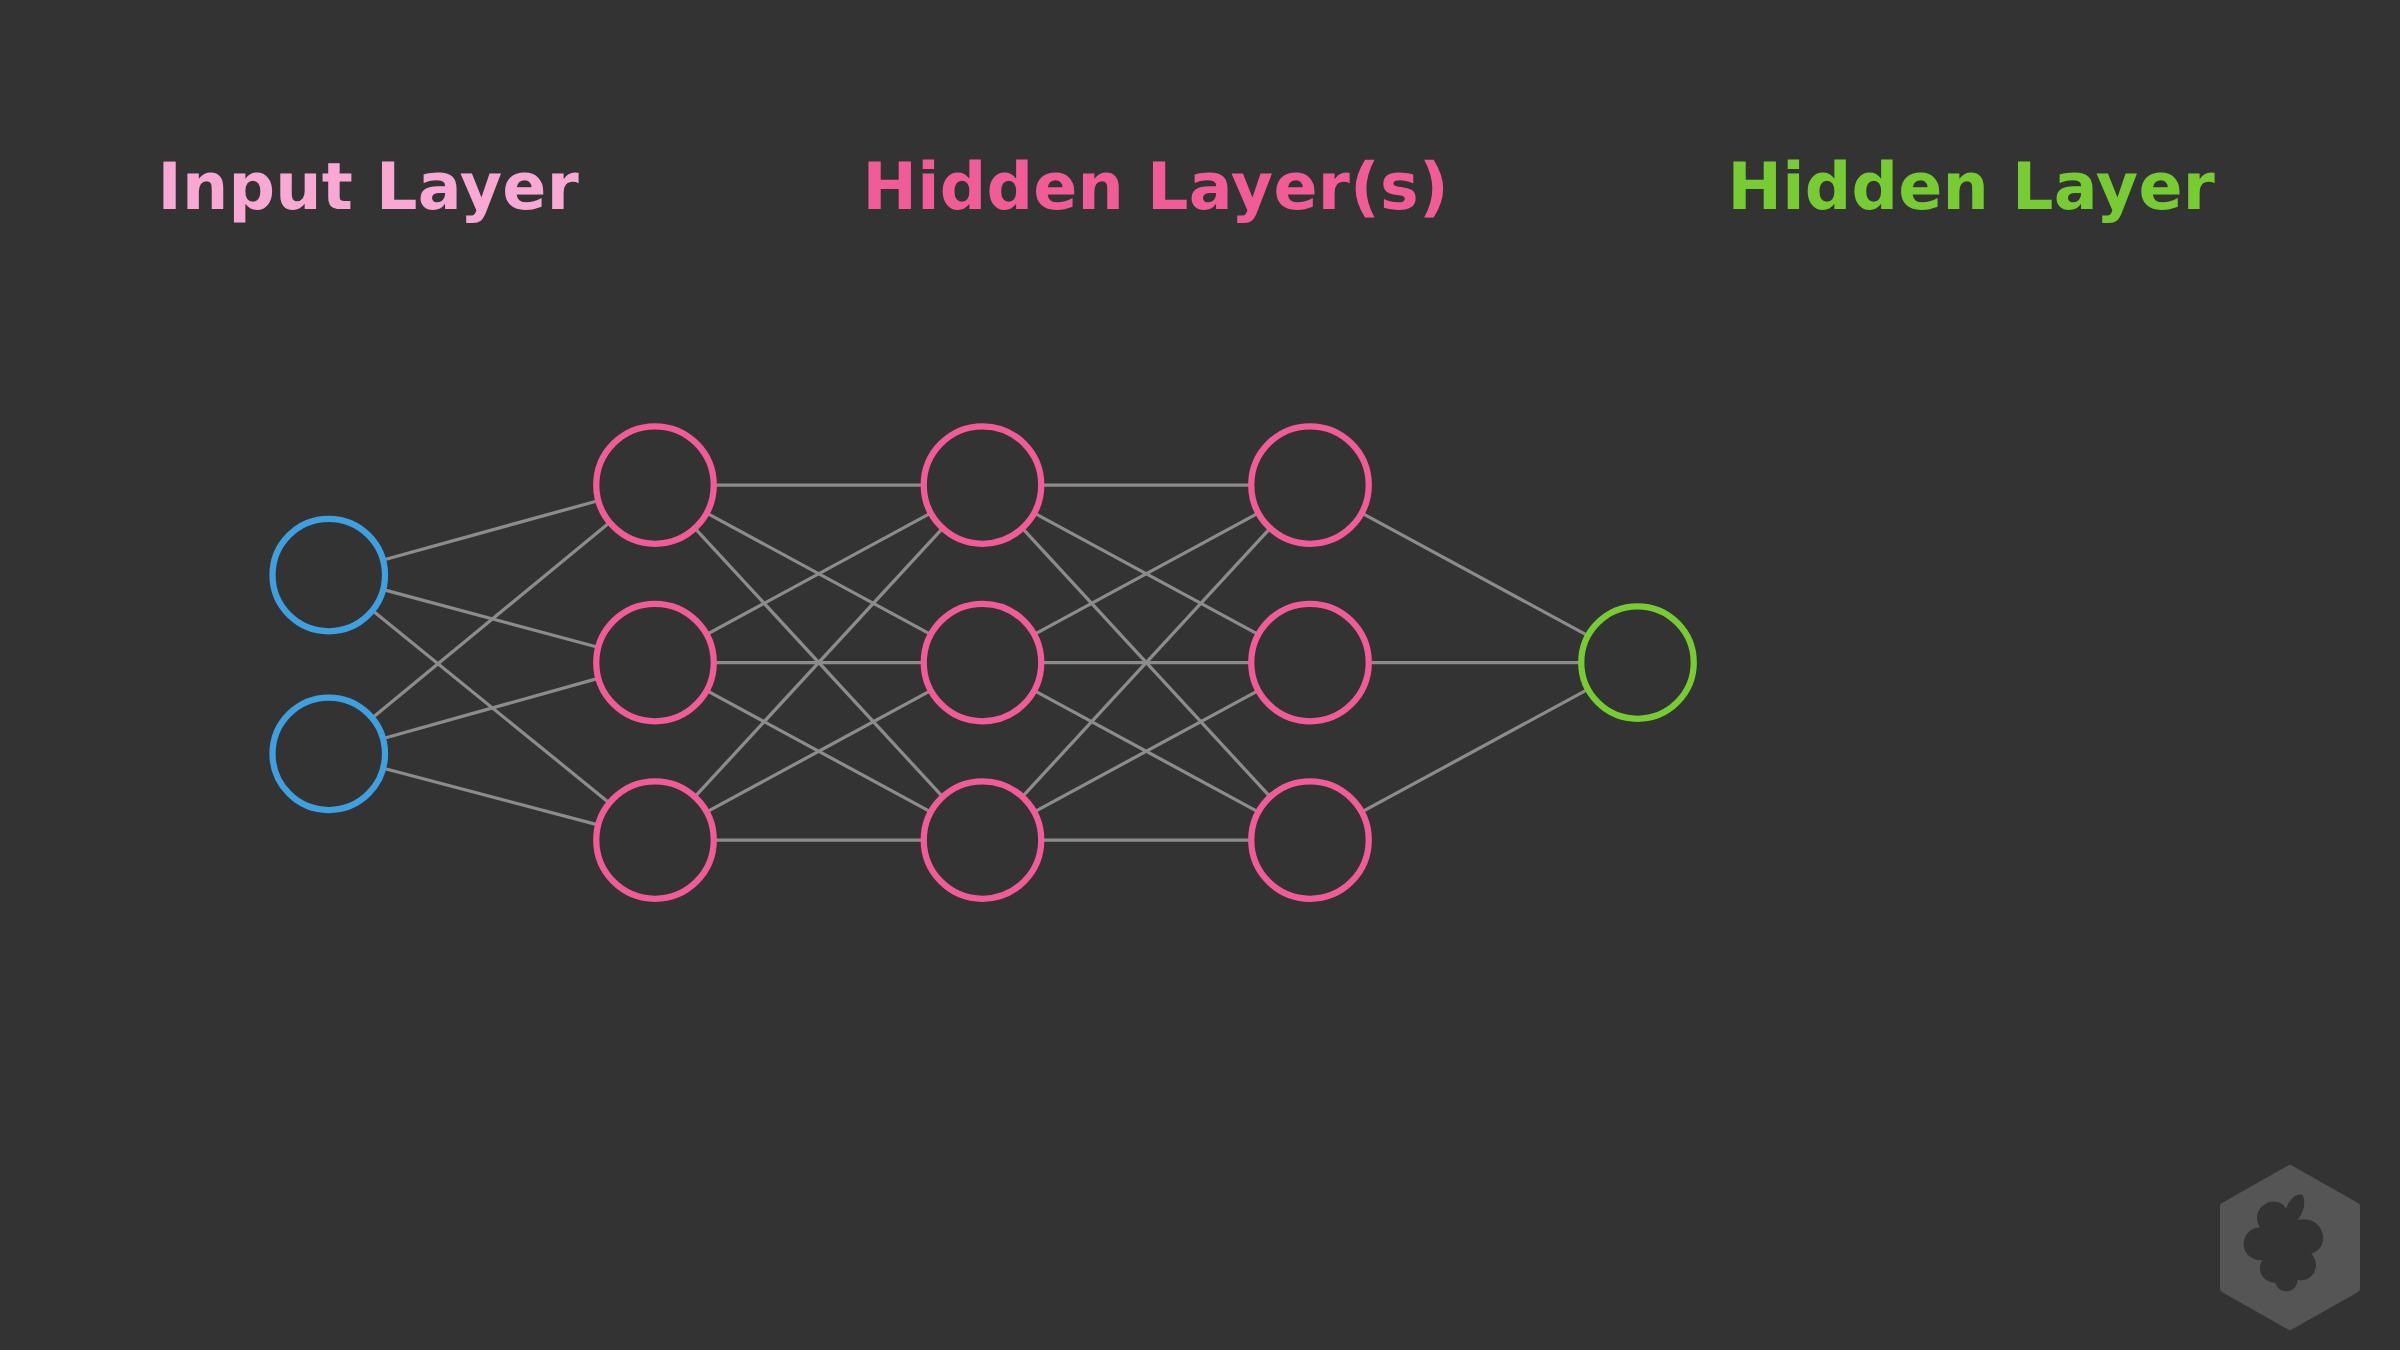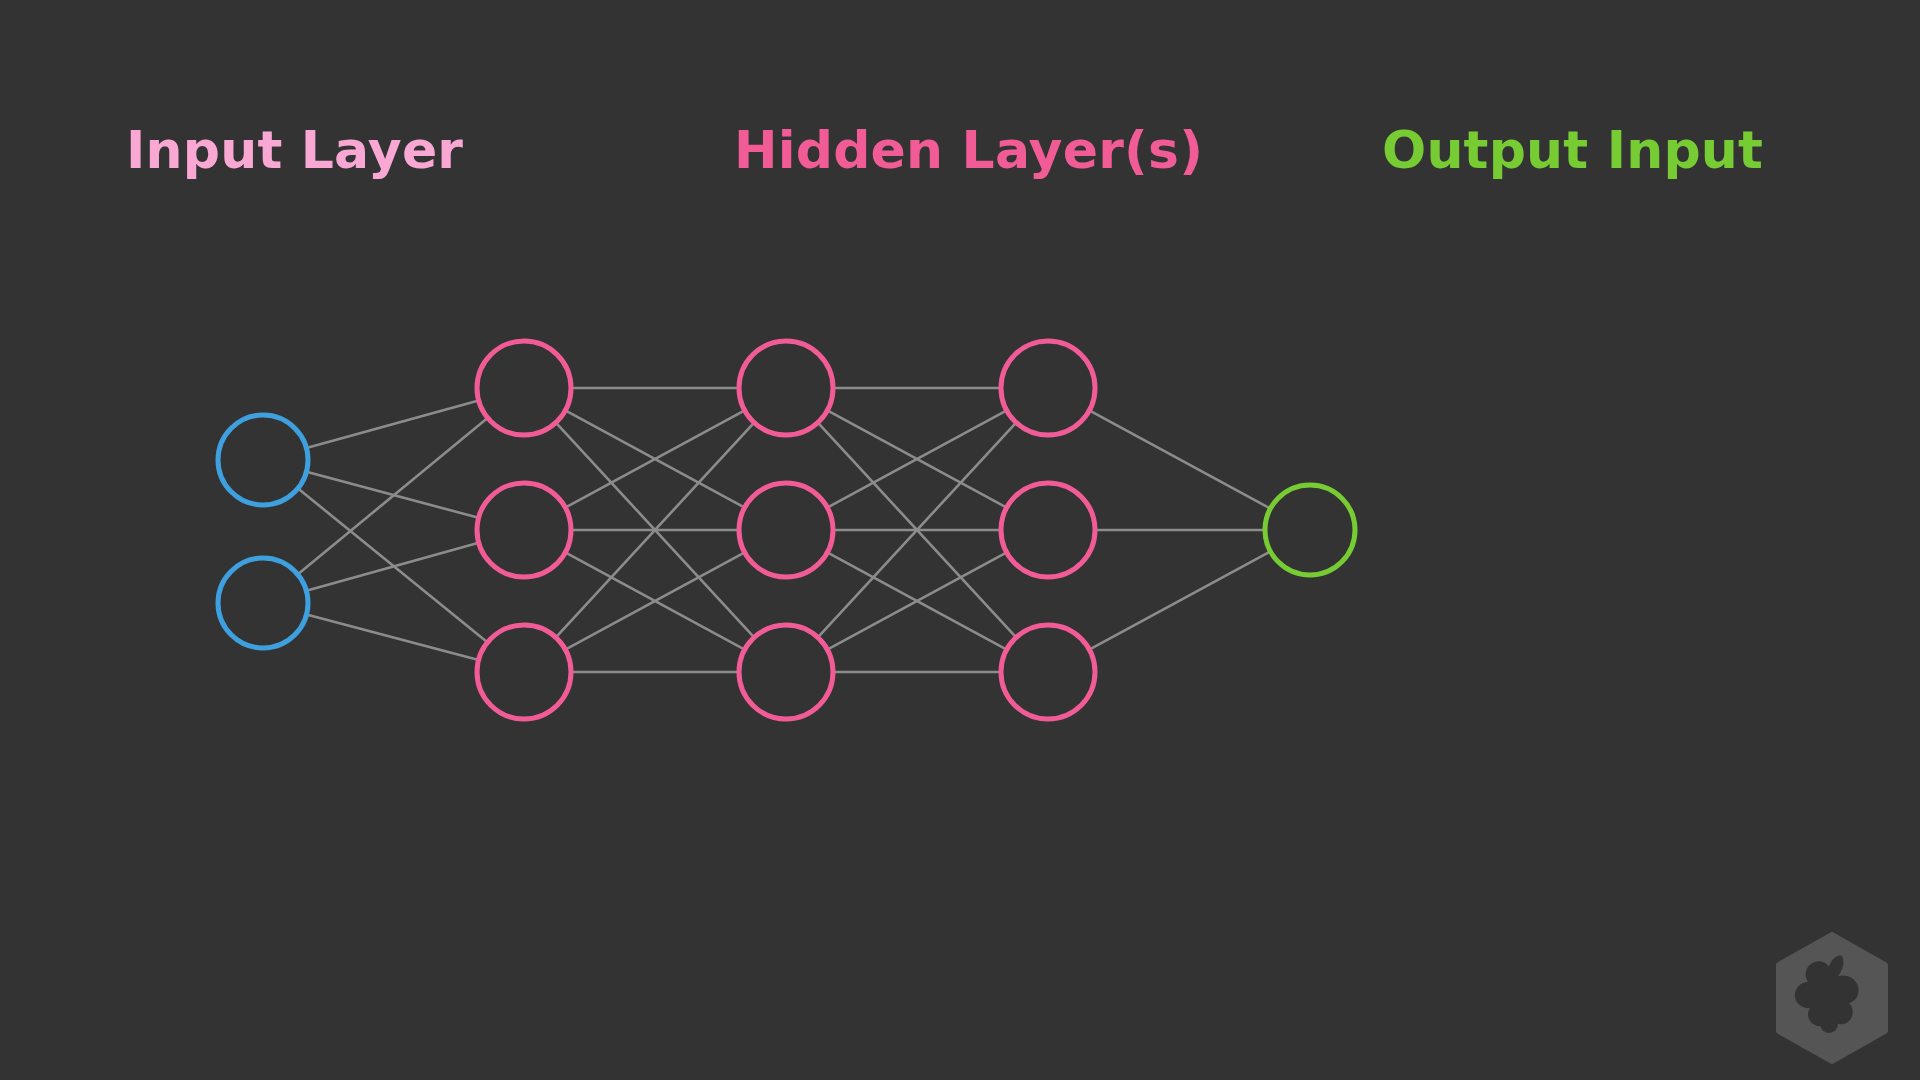--- a/index.html
+++ b/index.html
@@ -98,23 +98,23 @@
         <circle cx="786" cy="672" r="47" fill="none" stroke="#F25C96" stroke-width="5"></circle>
         <circle cx="1048" cy="388" r="47" fill="none" stroke="#F25C96" stroke-width="5"></circle>
         <circle cx="1048" cy="530" r="47" fill="none" stroke="#F25C96" stroke-width="5"></circle>
         <circle cx="1048" cy="672" r="47" fill="none" stroke="#F25C96" stroke-width="5"></circle>
         <circle cx="1310" cy="530" r="45" fill="none" stroke="#77CC33" stroke-width="5"></circle>
       </g>
   </svg>
 
   <div class="layer-label" id="label-input" style="color: #f9a8d4;">Input Layer</div>
 
-  <div class="layer-label" id="label-hidden" style="color: rgb(242, 92, 150); margin-left: 44px;">Hidden Layer(s)</div>
+  <div class="layer-label" id="label-hidden" style="color: rgb(242, 92, 150);">Hidden Layer(s)</div>
 
-  <div class="layer-label" id="label-output" style="color: rgb(119, 204, 51);">Output Input</div>
+  <div class="layer-label" id="label-output" style="color: rgb(119, 204, 51);">Hidden Layer</div>
 
   <svg id="watermark" viewBox="0 0 120 132" xmlns="http://www.w3.org/2000/svg">
     <path id="wm-hex" d="M60 3 L113 33 L113 99 L60 129 L7 99 L7 33 Z" fill="#555555" stroke="#555555" stroke-width="6" stroke-linejoin="round"></path>
     <g id="wm-glyph" fill="#333333">
       <path d="M70 24 C73 30 71 38 66 44 C74 42 82 45 85 52 C89 60 85 69 77 71
                C82 76 82 84 77 89 C72 94 63 93 59 87 C56 93 49 96 43 93
                C36 90 34 82 38 76 C31 77 24 72 23 65 C22 57 28 50 36 50
                C32 44 33 36 39 32 C45 27 54 29 57 35 C59 28 65 22 70 24 Z"></path>
       <circle cx="40" cy="58" r="9"></circle>
       <circle cx="75" cy="60" r="8"></circle>

